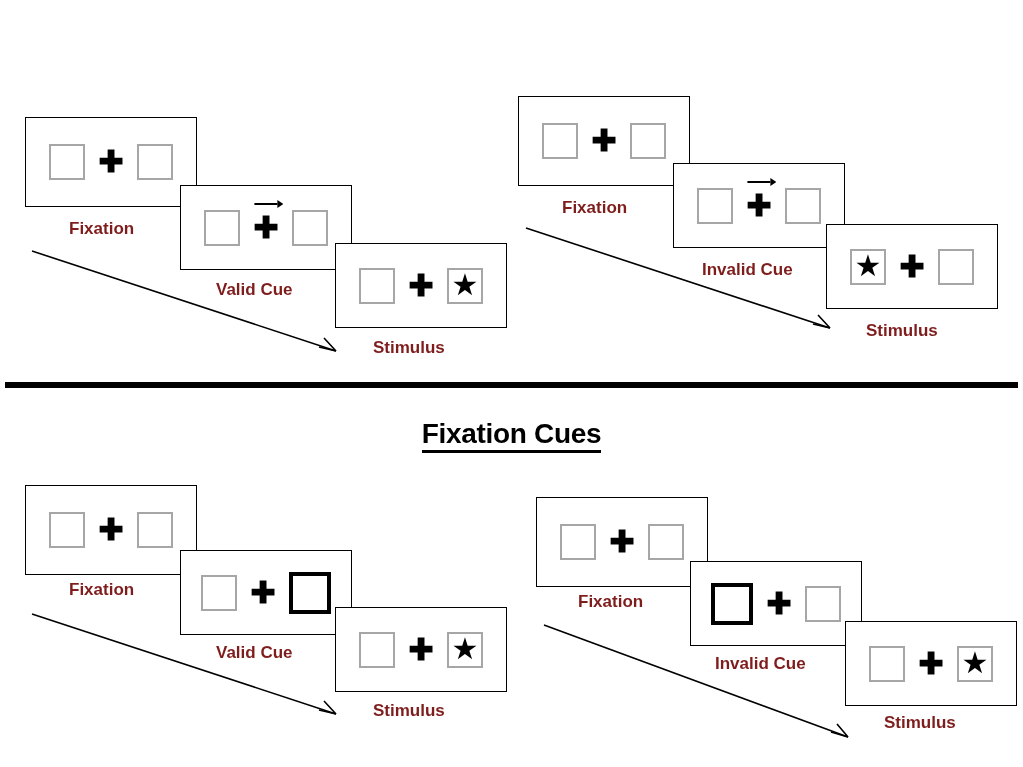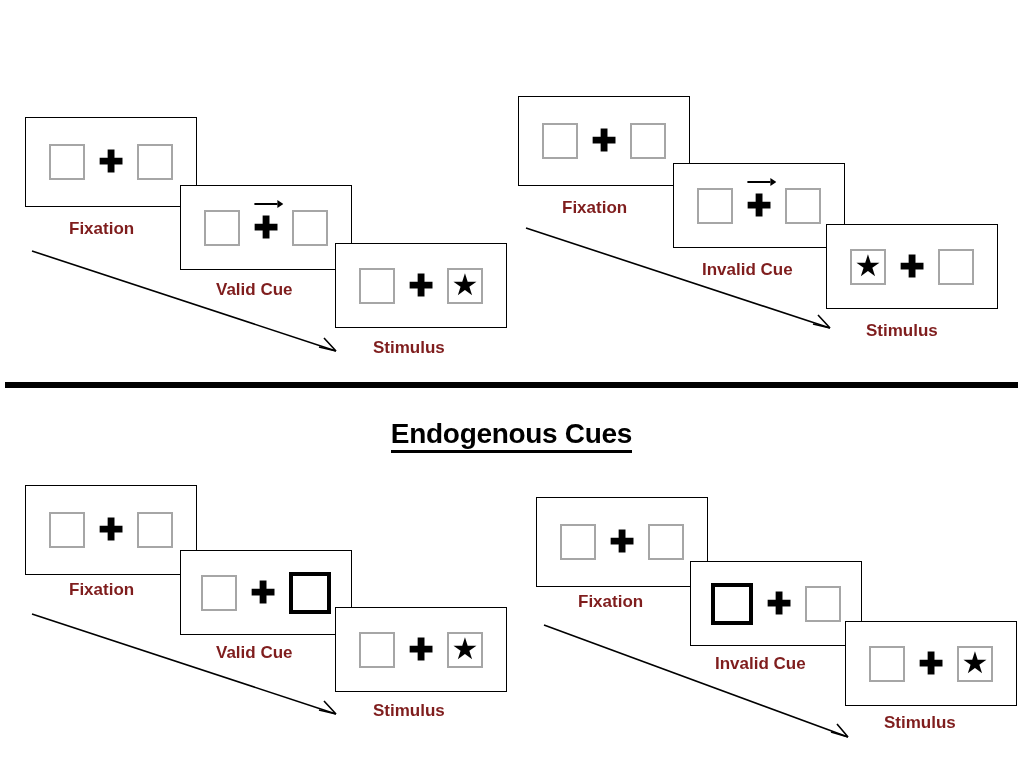--- a/index.html
+++ b/index.html
@@ -228,21 +228,21 @@
   <div class="caption" style="left:866px; top:321px;">Stimulus</div>
 
   <svg class="flow-arrow" style="left:524px; top:222px;" width="320" height="120" viewBox="0 0 320 120">
     <line x1="2" y1="6" x2="306" y2="106" stroke="#000" stroke-width="1.6"></line>
     <path d="M306,106 L289,102 M306,106 L294,93" stroke="#000" stroke-width="1.6" fill="none"></path>
   </svg>
 
   <div class="divider"></div>
 
   <div class="section-title" id="title-exogenous">
-    <span>Endogenous Cues</span>
+    <span>Fixation Cues</span>
   </div>
 
   <div class="panel" style="left:25px; top:485px; width:172px; height:90px;">
     <div class="panel-inner">
       <div class="sqbox"></div>
       <div class="plus-wrap">
         <span class="plus">✚</span>
       </div>
       <div class="sqbox"></div>
     </div>

